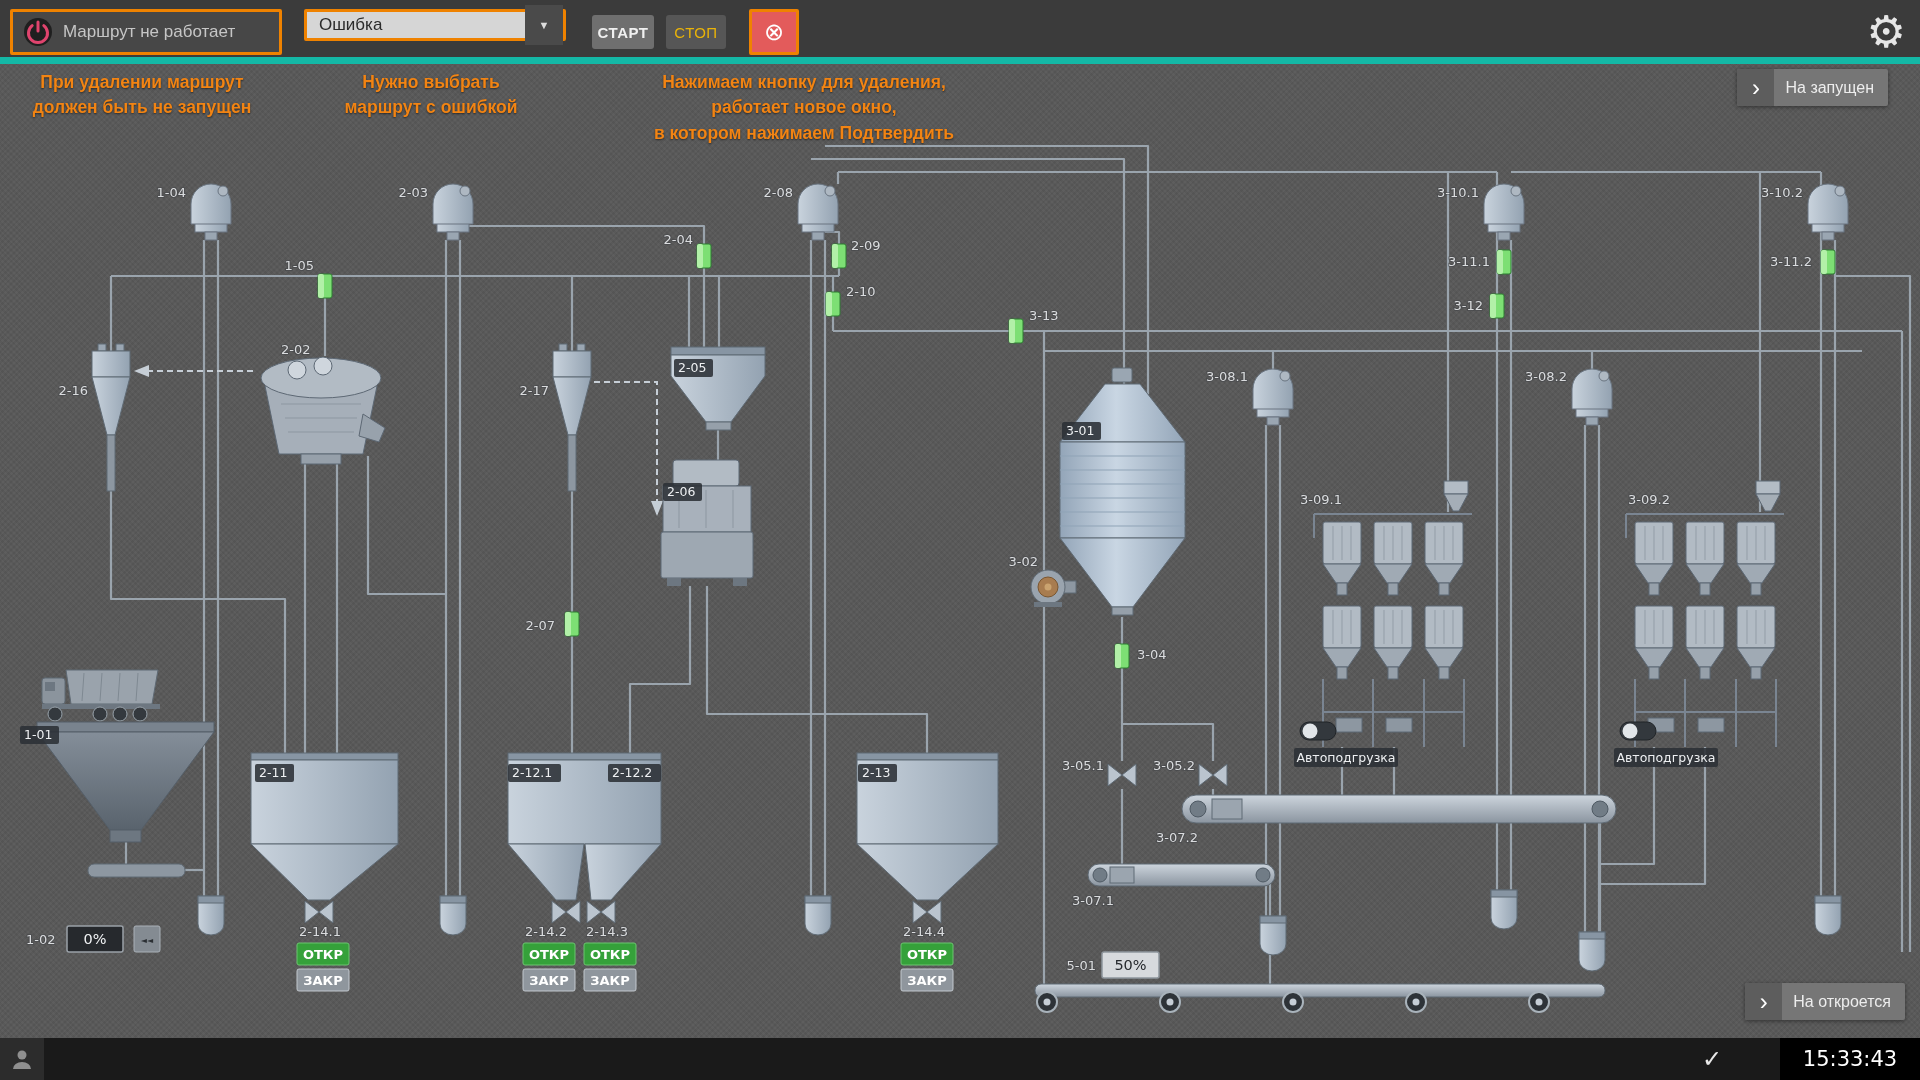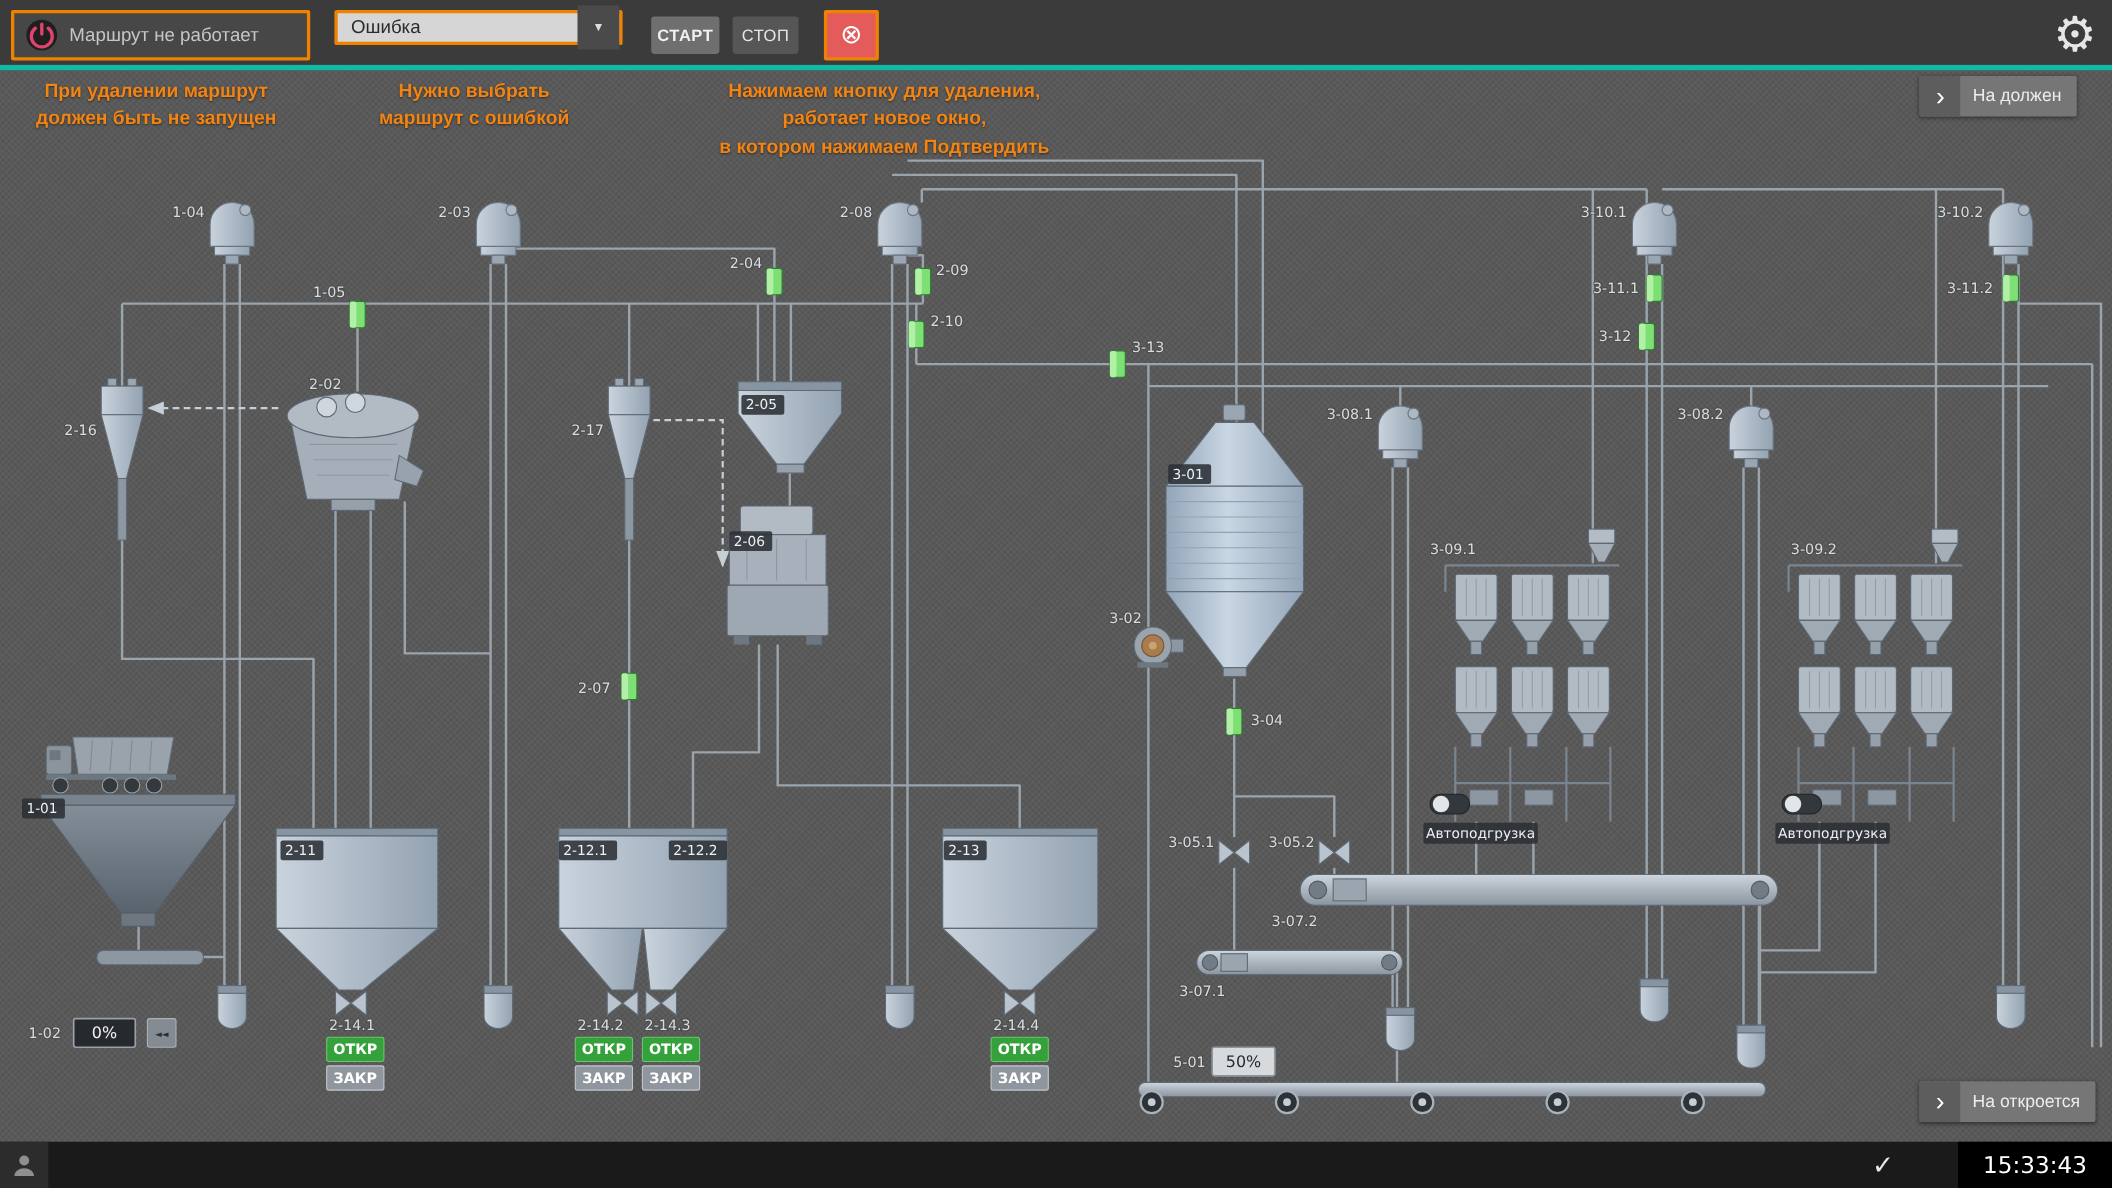--- a/index.html
+++ b/index.html
@@ -2,37 +2,37 @@
 <html><head>
 <meta charset="utf-8">
 <style>
   * { margin:0; padding:0; box-sizing:border-box; }
   html,body { width:1920px; height:1080px; overflow:hidden; background:#4a4a4a;
               font-family:"Liberation Sans","DejaVu Sans",sans-serif; }
   .app { position:relative; width:1920px; height:1080px; }
 
   
   .toolbar { position:absolute; top:0; left:0; width:1920px; height:64px;
-             background:#3b3b3b; border-bottom:5px solid #14b8a6; z-index:30; }
+             background:#3b3b3b; border-bottom:7px solid #14b8a6; z-index:30; }
   .tb-route { position:absolute; left:10px; top:9px; width:272px; height:46px;
               background:#474747; border:3px solid #ef8200; border-radius:2px;
               display:flex; align-items:center; gap:10px; padding:0 10px; cursor:pointer; }
   .tb-route span.txt { color:#c6c6c6; font-size:17px; white-space:nowrap; }
   .power-icon { width:30px; height:30px; flex:0 0 30px; }
   .tb-select { position:absolute; left:304px; top:9px; width:262px; height:32px;
                background:#d6d6d6; border:3px solid #ef8200; border-radius:2px;
                display:flex; align-items:center; cursor:pointer; }
   .sel-val { flex:1; padding-left:12px; color:#2b2b2b; font-size:17px; }
   .sel-caret { width:38px; height:40px; background:#4a4a4a; color:#dcdcdc;
                display:flex; align-items:center; justify-content:center; font-size:11px; }
   .tb-btn { position:absolute; top:15px; height:34px; border:none; border-radius:3px;
             font-size:15px; letter-spacing:.5px; cursor:pointer;
             font-family:"Liberation Sans","DejaVu Sans",sans-serif; }
   .tb-start { left:592px; width:62px; background:#6f6f6f; color:#f0f0f0;font-weight:bold; }
-  .tb-stop  { left:666px; width:60px; background:#565656; color:#e5e5e5; }
+  .tb-stop  { left:666px; width:60px; background:#565656; color:#eab308; }
   .tb-delete { position:absolute; left:749px; top:9px; width:50px; height:46px;
                background:#e35b5b; border:3px solid #ef8200; border-radius:2px;
                color:#fff; font-size:24px; line-height:1; cursor:pointer;
                display:flex; align-items:center; justify-content:center; }
   .tb-gear { position:absolute; right:14px; top:6px; font-size:44px; color:#e6e6e6;
              cursor:pointer; line-height:52px; }
 
   
   .canvas { position:absolute; top:64px; left:0; width:1920px; height:974px;
             background-color:#595959;
@@ -512,21 +512,21 @@
     <div class="ann ann1">При удалении маршрут
 должен быть не запущен</div>
     <div class="ann ann2">Нужно выбрать
 маршрут с ошибкой</div>
     <div class="ann ann3">Нажимаем кнопку для удаления,
 работает новое окно,
 в котором нажимаем Подтвердить</div>
 
     <div class="nav-btn nav-silos">
       <span class="nav-chev">›</span>
-      <span>На должен</span>
+      <span>На запущен</span>
     </div>
     <div class="nav-btn nav-calib">
       <span class="nav-chev">›</span>
       <span>На откроется</span>
     </div>
   </main>
 
   <footer class="statusbar">
     <div class="user-box">
       <svg width="24" height="24" viewBox="0 0 24 24">

